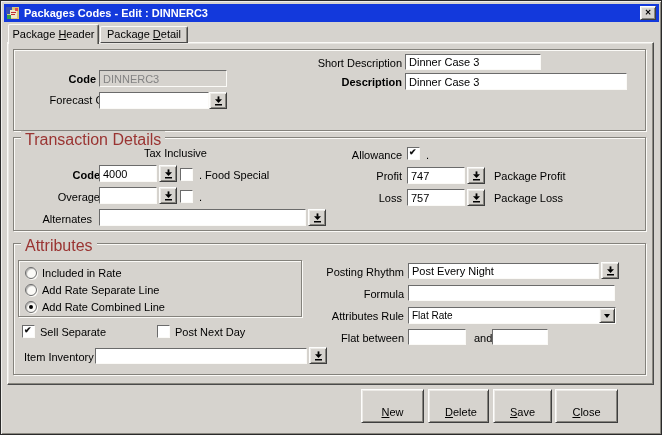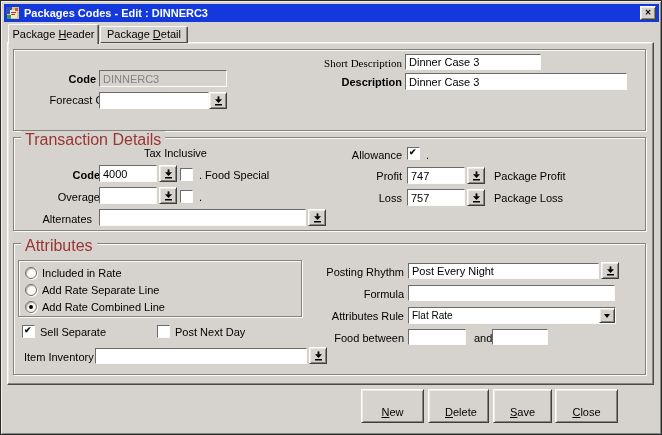--- a/index.html
+++ b/index.html
@@ -70,21 +70,21 @@
     <input class="field dis" style="left: 85px; top: 20px; width: 128px; height: 17px;" readonly="" value="DINNERC3">
     <span class="lbl r" style="left:0px;top:44px;width:82px;margin-left:30px;">Forecast Group</span>
     <input class="field" style="left: 85px; top: 42px; width: 110px; height: 17px;" value="">
     <button class="lov" style="left:195px;top:42px;">
       <svg width="9" height="10" viewBox="0 0 9 10">
           <rect x="3.6" y="0.4" width="1.8" height="3.2"></rect>
           <path d="M1 3.2h7L4.5 7z"></path>
           <rect x="1" y="8" width="7" height="1.5"></rect>
         </svg>
     </button>
-    <span class="lbl r" style="left:286px;top:7px;width:102px;font-family:Liberation Serif, serif;">Short Description</span>
+    <span class="lbl r" style="left:286px;top:7px;width:102px;">Short Description</span>
     <input class="field" style="left: 391px; top: 4px; width: 136px; height: 16px;" value="Dinner Case 3">
     <span class="lbl r b" style="left:286px;top:26px;width:102px;">Description</span>
     <input class="field" style="left: 391px; top: 23px; width: 222px; height: 17px;" value="Dinner Case 3">
   </div>
 
   <div class="gb" style="left:12px;top:136px;width:633px;height:94px;z-index:2;">
     <span class="gb-title">Transaction Details</span>
 
     <span class="lbl" style="left:130px;top:9px;">Tax Inclusive</span>
 
@@ -190,21 +190,21 @@
     <input class="field" style="left: 394px; top: 41px; width: 207px; height: 16px;" value="">
 
     <span class="lbl r" style="left:290px;top:66px;width:100px;">Attributes Rule</span>
     <div class="field combo" style="left:394px;top:63px;width:208px;height:17px;">
       <span class="combo-txt">Flat Rate</span>
       <span class="combo-btn">
           <span class="tri"></span>
         </span>
     </div>
 
-    <span class="lbl r" style="left:290px;top:88px;width:100px;">Food between</span>
+    <span class="lbl r" style="left:290px;top:88px;width:100px;">Flat between</span>
     <input class="field" style="left: 394px; top: 85px; width: 58px; height: 16px;" value="">
     <span class="lbl" style="left:460px;top:88px;">and</span>
     <input class="field" style="left: 478px; top: 85px; width: 56px; height: 16px;" value="">
   </div>
 
   <button class="btn" style="left:360px;top:388px;width:63px;">
     <span></span><span class="u">N</span><span>ew</span>
   </button>
   <button class="btn" style="left:427px;top:388px;width:61px;">
     <span></span><span class="u">D</span><span>elete</span>

